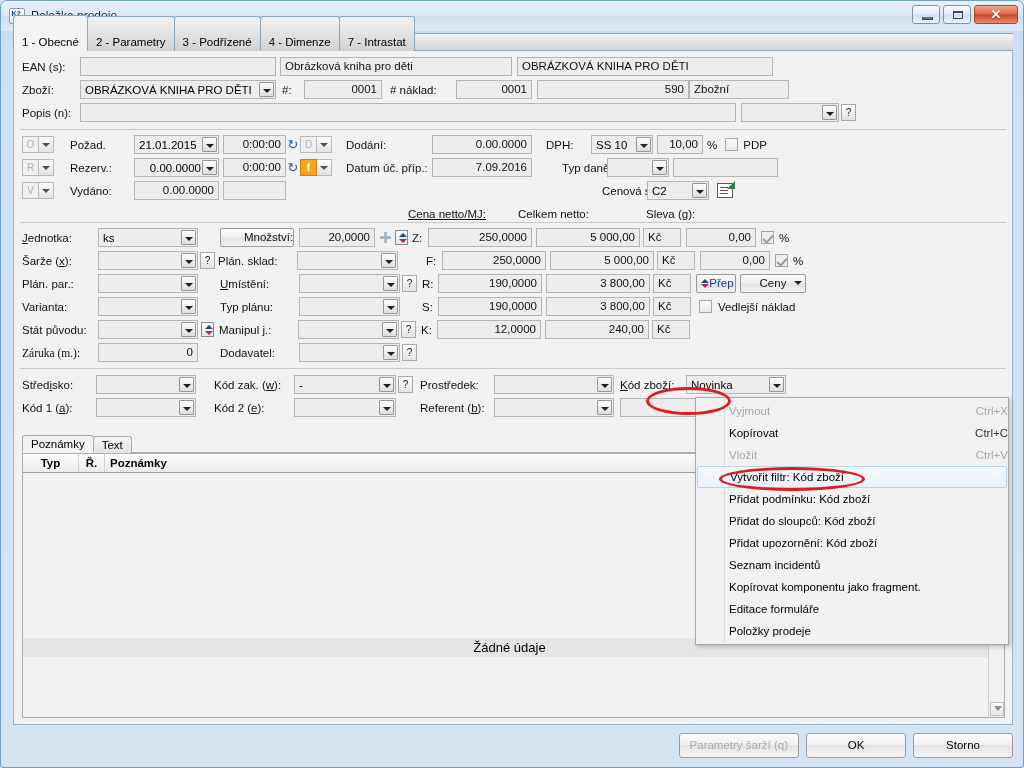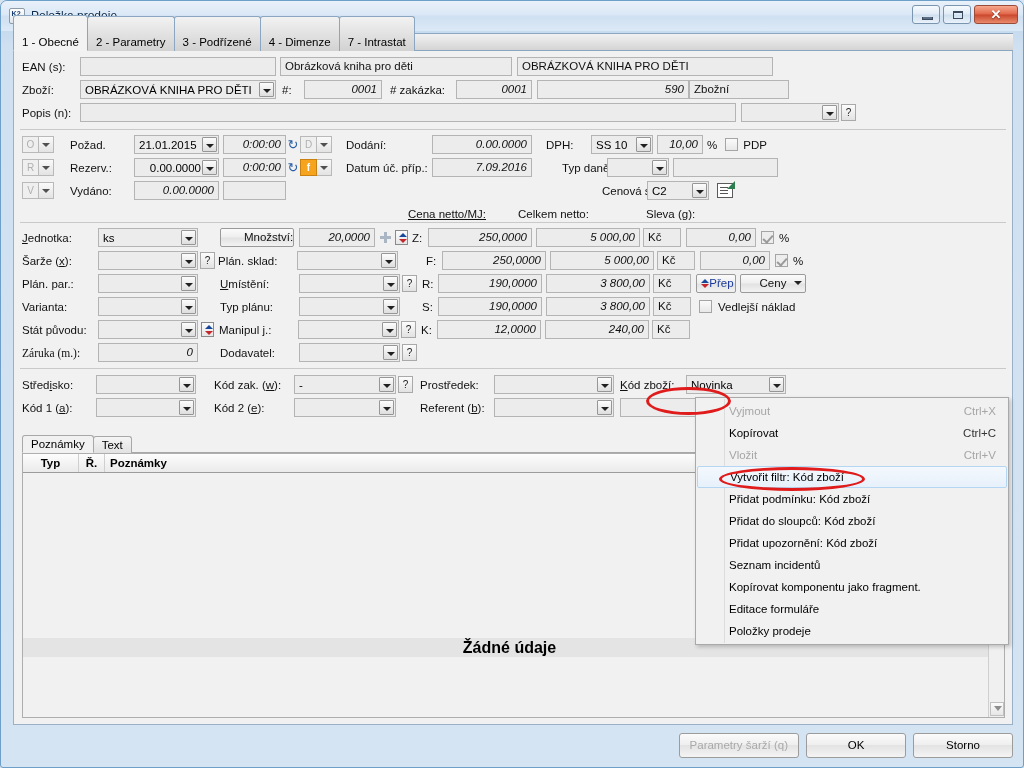--- a/index.html
+++ b/index.html
@@ -142,21 +142,21 @@
   .fld {
     background: #ececec;
     border: 1px solid #b4b4b4;
     height: 19px; line-height: 17px;
     font-size: 11.5px;
     padding: 0 4px;
     color: #111;
     overflow: hidden; white-space: nowrap;
     display: flex; align-items: center;
   }
-  .fld.r { justify-content: flex-end; font-style: italic; }
+  .fld.r { justify-content: flex-end; }
 
   .combo {
     background: #ececec;
     border: 1px solid #b4b4b4;
     height: 19px;
     font-size: 11.5px;
     display: flex; align-items: center;
     padding-left: 4px;
     position: relative;
     overflow: hidden; white-space: nowrap;
@@ -316,22 +316,21 @@
   #grid-header .gh {
     border-right:1px solid #cfcfcf;
     height:100%; line-height:18px;
     padding:0 5px; white-space:nowrap;
   }
   #grid-body { flex:1; position:relative; background:#f1f1f1; }
   #grid-summary {
     height:19px; line-height:19px;
     background:#e4e4e4;
     text-align:right; padding-right:8px;
-    font-size:16px;
-    font-weight:bold;
+    font-size:13px;
   }
   #grid-after { height: 60px; background:#f1f1f1; }
   .vscroll {
     position:absolute; right:0; top:0; bottom:0; width:16px;
     background:#f0f0f0; border-left:1px solid #cfcfcf;
   }
   .vscroll .sb-arrow {
     position:absolute; left:1px; width:14px; height:14px;
     background: linear-gradient(to bottom,#fbfbfb,#e6e6e6);
     border:1px solid #c0c0c0;
@@ -373,21 +372,21 @@
     z-index: 50;
   }
   #ctxmenu .gutter {
     position:absolute; left:1px; top:1px; bottom:1px; width:28px;
     background:#f1f1f1; border-right:1px solid #dcdcdc;
   }
   .mi {
     position: relative;
     height: 22px; line-height: 22px;
     display:flex; align-items:center;
-    padding-left: 33px; padding-right: 12px;
+    padding-left: 33px; padding-right: 0;
     font-size: 11.5px;
     white-space: nowrap;
     cursor: default;
   }
   .mi .mi-label { flex:1; }
   .mi .mi-accel { color:#333; margin-left:18px; }
   .mi.disabled .mi-label, .mi.disabled .mi-accel { color:#a6a6a6; }
   .mi.selected {
     background: linear-gradient(to bottom,#f3f8fd,#e7f1fb);
     border: 1px solid #b5d6f2;
@@ -451,21 +450,21 @@
       </div>
 
       <div class="row" style="margin-bottom:4px;">
         <div class="lbl" style="width:58px;">Zboží:</div>
         <div class="combo" style="width:196px;">
           <span>OBRÁZKOVÁ KNIHA PRO DĚTI</span>
           <span class="cb-btn"></span>
         </div>
         <div class="lbl" style="width:22px;margin-left:6px;">#:</div>
         <div class="fld r" style="width:78px;">0001</div>
-        <div class="lbl" style="width:66px;margin-left:8px;"># zakázka:</div>
+        <div class="lbl" style="width:66px;margin-left:8px;"># náklad:</div>
         <div class="fld r" style="width:76px;">0001</div>
         <div class="fld r" style="width:152px;margin-left:5px;">590</div>
         <div class="fld" style="width:100px;">Zbožní</div>
       </div>
 
       <div class="row">
         <div class="lbl" style="width:58px;">Popis (n):</div>
         <div class="fld" style="width:656px;"></div>
         <div class="combo" style="width:98px;margin-left:5px;">
           <span></span>

